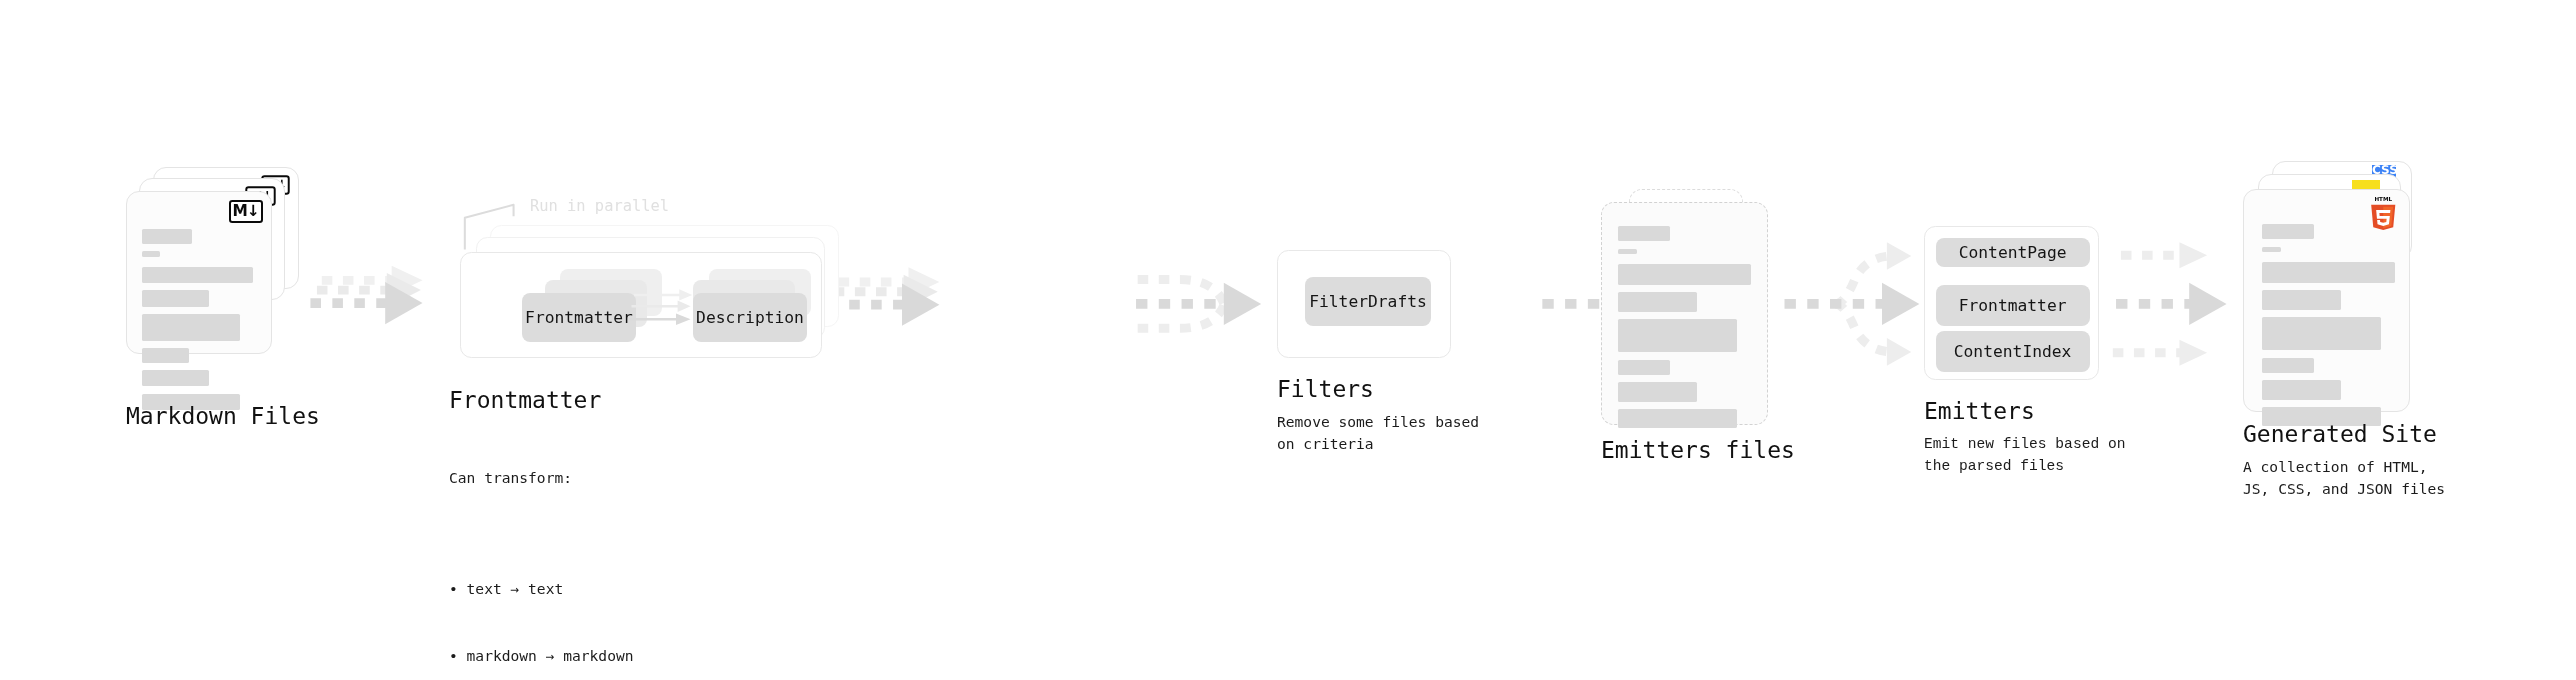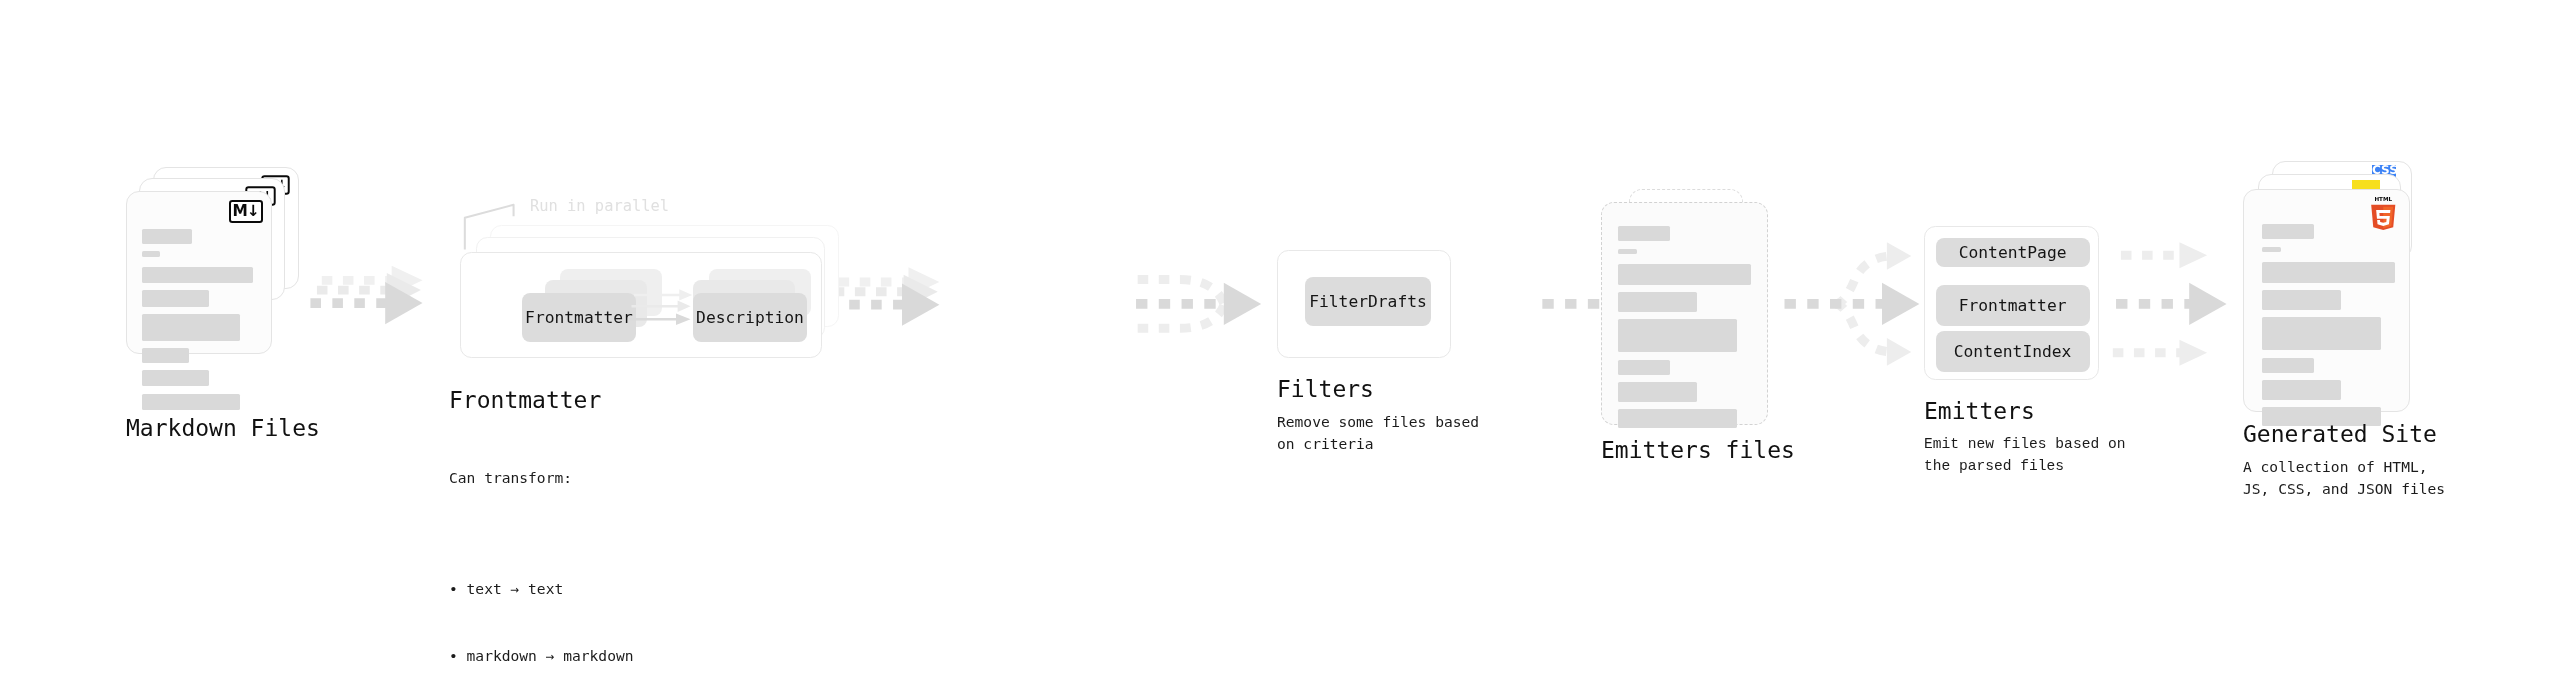--- a/index.html
+++ b/index.html
@@ -266,21 +266,21 @@
           <div class="bar" style="width:18px; height:5.7px; margin-bottom:9.8px;"></div>
           <div class="bar" style="width:111px; height:16.3px;"></div>
           <div class="bar" style="width:67px; height:16.3px;"></div>
           <div class="bar" style="width:98px; height:27px;"></div>
           <div class="bar" style="width:47px; height:14.6px;"></div>
           <div class="bar" style="width:67px; height:16.3px;"></div>
           <div class="bar" style="width:98px; height:16.3px;"></div>
         </div>
       </div>
     </div>
-    <div class="caption-title" style="left:0px; top:248px;">Markdown Files</div>
+    <div class="caption-title" style="left:0px; top:236px;">Markdown Files</div>
   </div>
 
   <div class="node" style="left:449px; top:202px;">
 
     <div class="parallel-label" style="left:81px; top:-4.9px;">Run in parallel</div>
 
     <div class="group-box g-ghost2" style="left:41px; top:23px; width:349px; height:102px;"></div>
     <div class="group-box g-ghost" style="left:27px; top:35px; width:349px; height:102px;"></div>
     <div class="group-box" style="left:11.4px; top:50px; width:362px; height:106px;">
     </div>

